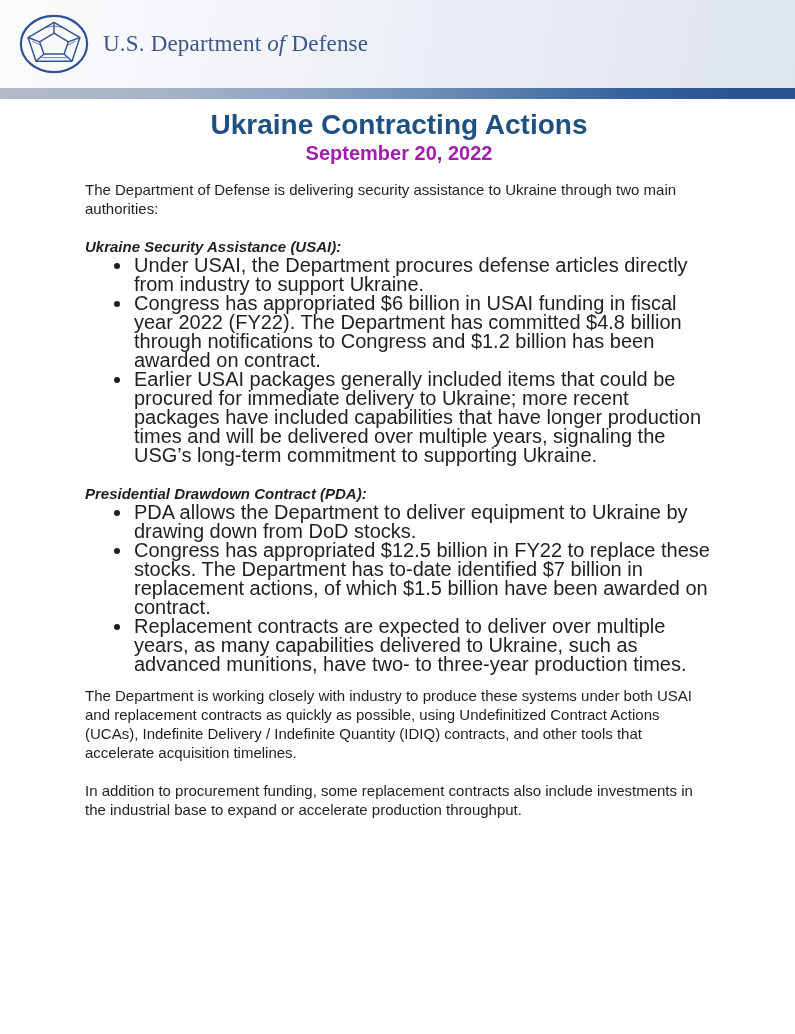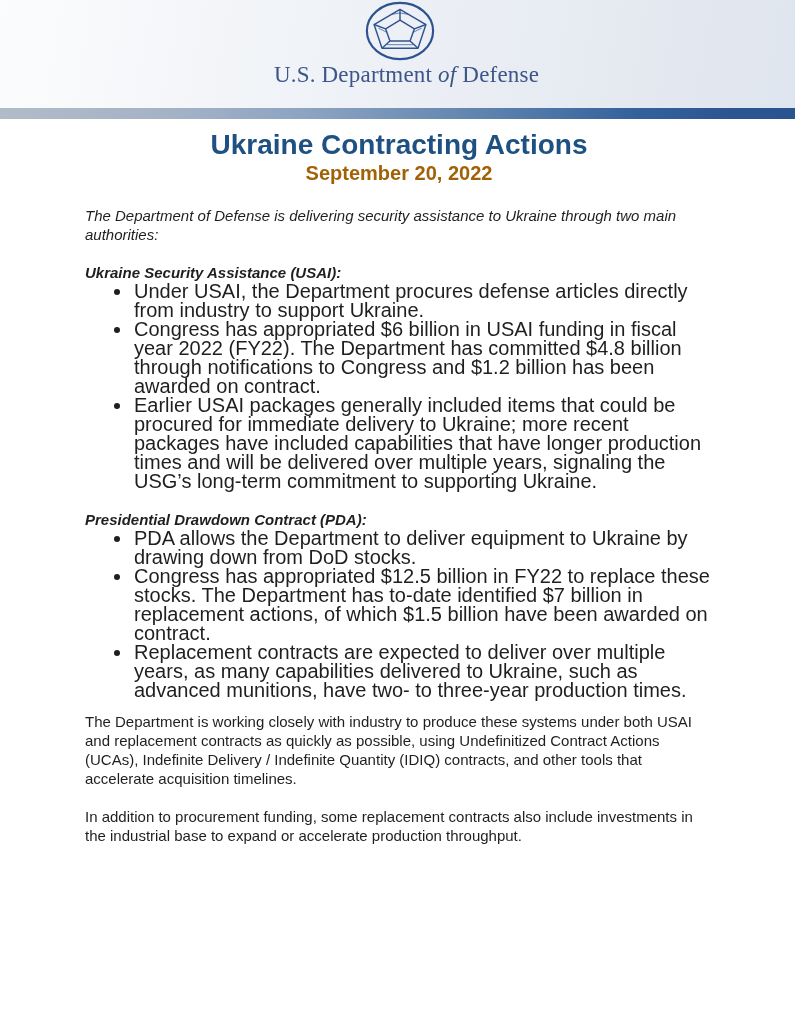--- a/index.html
+++ b/index.html
@@ -11,27 +11,26 @@
     width: 795px;
     height: 1034px;
     position: relative;
     font-family: "Liberation Sans", sans-serif;
     color: #1f1f1f;
     overflow: hidden;
   }
 
   
   .header {
-    height: 108px;
+    height: 88px;
     background: linear-gradient(100deg, #fbfcfd 0%, #eef1f6 45%, #dfe5ee 100%);
     display: flex;
     align-items: center;
     padding-left: 18px;
     box-sizing: border-box;
-    flex-direction: column;
   }
   .logo-wrap {
     width: 72px;
     height: 62px;
     flex: 0 0 auto;
     margin-right: 13px;
   }
   .agency-name {
     font-family: "Liberation Serif", serif;
     font-size: 23px;
@@ -55,32 +54,32 @@
   .doc-title {
     text-align: center;
     color: #1e5181;
     font-size: 28px;
     font-weight: bold;
     line-height: 33px;
     margin: 0;
   }
   .doc-date {
     text-align: center;
-    color: #a16207;
+    color: #a21caf;
     font-size: 20px;
     font-weight: bold;
     line-height: 25px;
     margin: 0 0 0 0;
   }
   .para {
     font-size: 15px;
     line-height: 19px;
     margin: 19px 0 0 0;
   }
-  .intro { margin-top: 20px; font-style: italic; }
+  .intro { margin-top: 14px; }
   .section-heading {
     font-size: 15px;
     line-height: 19px;
     font-weight: bold;
     margin: 19px 0 0 0;
     font-style: italic;
   }
   ul.bullets {
     margin: 0;
     padding-left: 48px;

